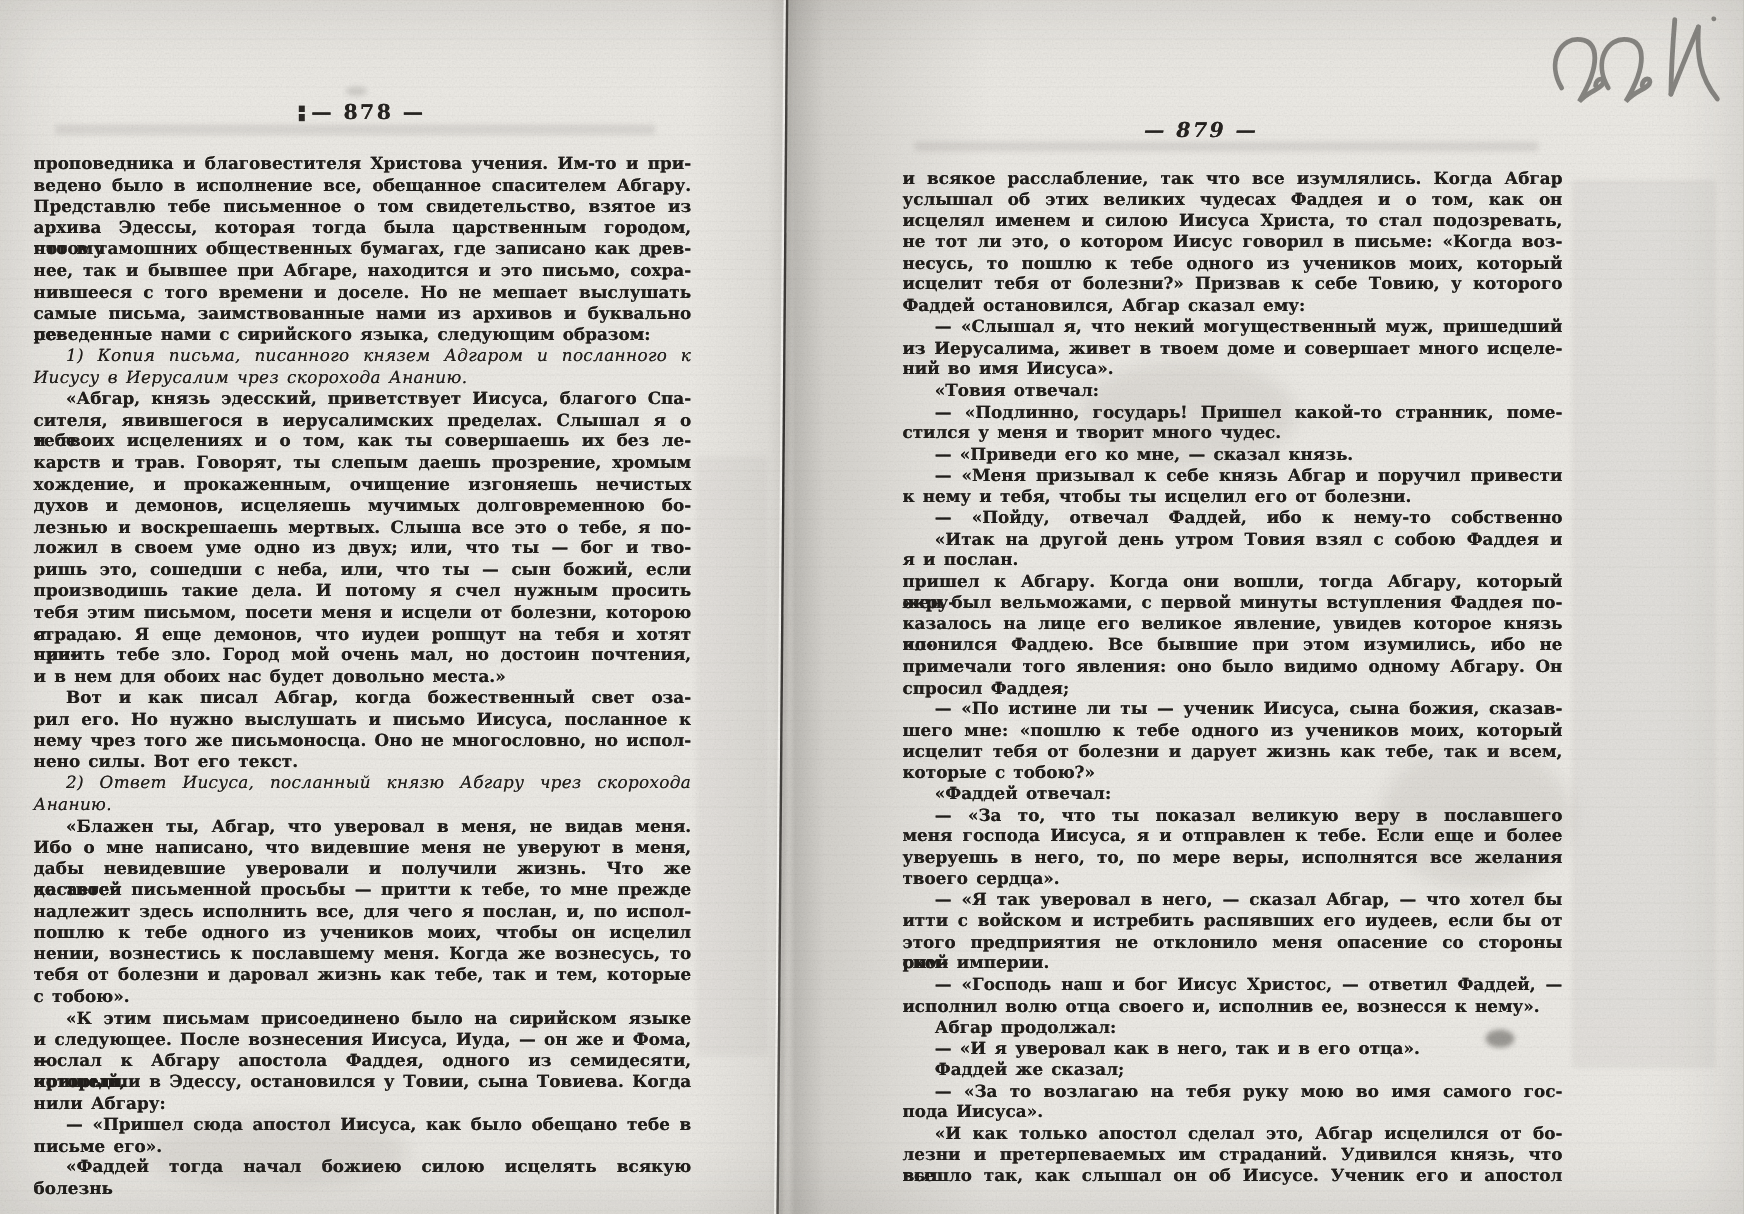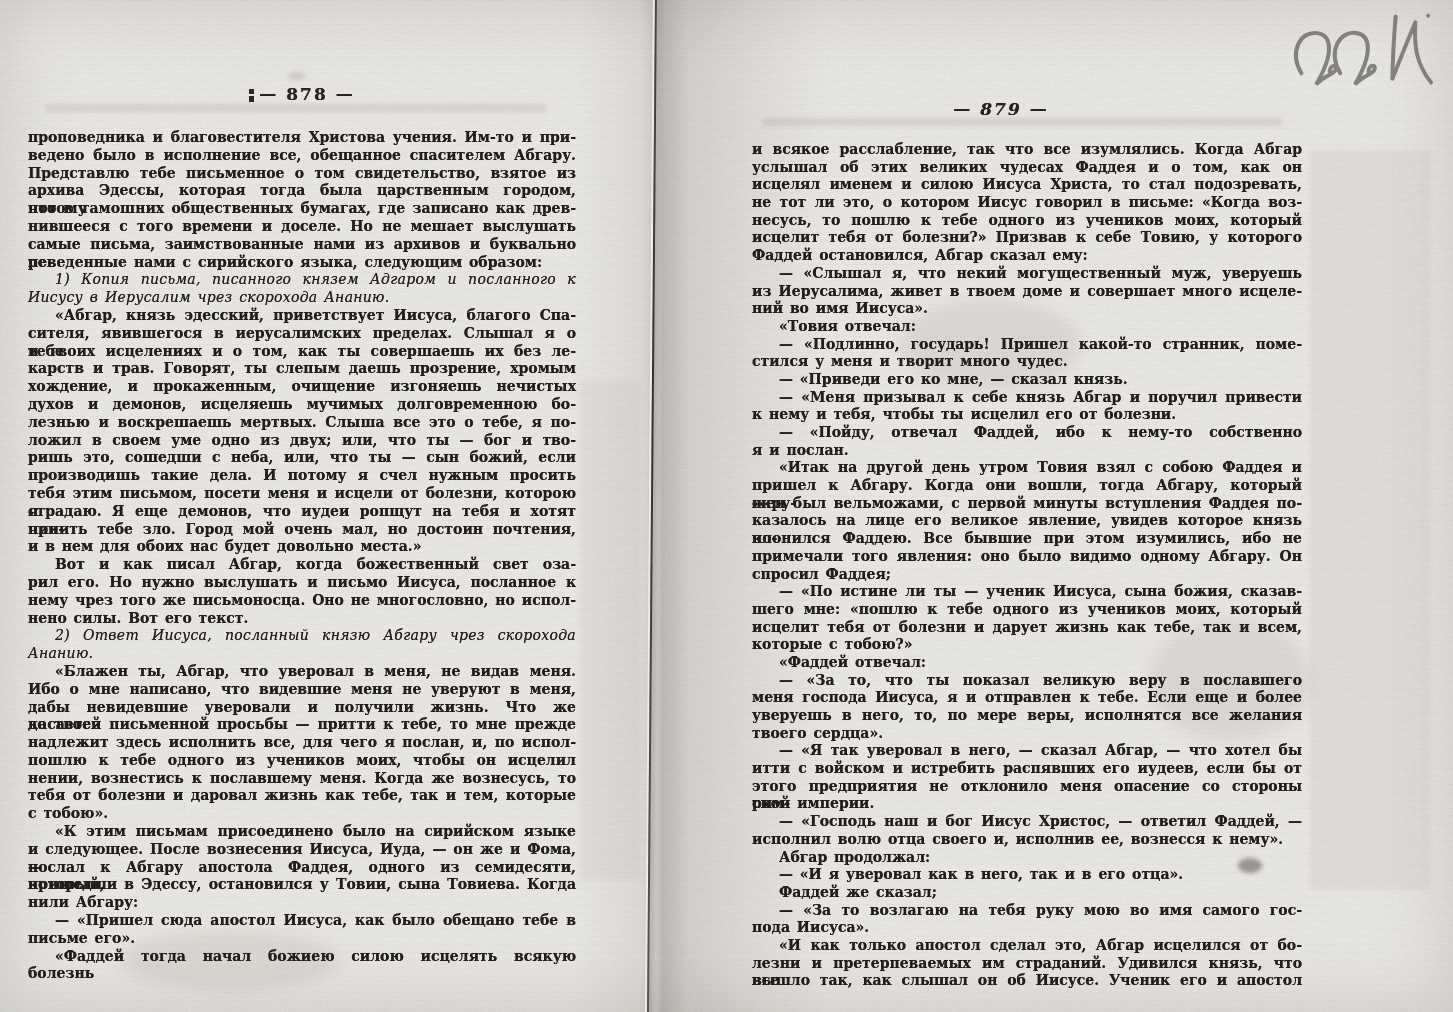--- a/index.html
+++ b/index.html
@@ -101,20 +101,21 @@
   <div class="smudge" style="left:288px;top:72px;width:18px;height:8px;opacity:.35;"></div>
 
   <div class="page page-878">
     <div class="page-head"><span class="head-artifact"></span><span>— 878 —</span></div>
     <div class="page-body">
         <div class="ln">проповедника и благовестителя Христова учения. Им-то и при-</div>
         <div class="ln">ведено было в исполнение все, обещанное спасителем Абгару.</div>
         <div class="ln">Представлю тебе письменное о том свидетельство, взятое из</div>
         <div class="ln">архива Эдессы, которая тогда была царственным городом, потому</div>
         <div class="ln">что в тамошних общественных бумагах, где записано как древ-</div>
+        <div class="ln">нее, так и бывшее при Абгаре, находится и это письмо, сохра-</div>
         <div class="ln">нившееся с того времени и доселе. Но не мешает выслушать</div>
         <div class="ln">самые письма, заимствованные нами из архивов и буквально пе-</div>
         <div class="ln end">реведенные нами с сирийского языка, следующим образом:</div>
         <div class="ln it ind">1) Копия письма, писанного князем Адгаром и посланного к</div>
         <div class="ln it end">Иисусу в Иерусалим чрез скорохода Ананию.</div>
         <div class="ln ind">«Абгар, князь эдесский, приветствует Иисуса, благого Спа-</div>
         <div class="ln">сителя, явившегося в иерусалимских пределах. Слышал я о тебе</div>
         <div class="ln">и твоих исцелениях и о том, как ты совершаешь их без ле-</div>
         <div class="ln">карств и трав. Говорят, ты слепым даешь прозрение, хромым</div>
         <div class="ln">хождение, и прокаженным, очищение изгоняешь нечистых</div>
@@ -156,32 +157,32 @@
   <div class="page page-879">
     <div class="page-head"><span>— 879 —</span></div>
     <div class="page-body">
         <div class="ln">и всякое расслабление, так что все изумлялись. Когда Абгар</div>
         <div class="ln">услышал об этих великих чудесах Фаддея и о том, как он</div>
         <div class="ln">исцелял именем и силою Иисуса Христа, то стал подозревать,</div>
         <div class="ln">не тот ли это, о котором Иисус говорил в письме: «Когда воз-</div>
         <div class="ln">несусь, то пошлю к тебе одного из учеников моих, который</div>
         <div class="ln">исцелит тебя от болезни?» Призвав к себе Товию, у которого</div>
         <div class="ln end">Фаддей остановился, Абгар сказал ему:</div>
-        <div class="ln ind">— «Слышал я, что некий могущественный муж, уверуешь</div>
+        <div class="ln ind">— «Слышал я, что некий могущественный муж, пришедший</div>
         <div class="ln">из Иерусалима, живет в твоем доме и совершает много исцеле-</div>
         <div class="ln end">ний во имя Иисуса».</div>
         <div class="ln ind end">«Товия отвечал:</div>
         <div class="ln ind">— «Подлинно, государь! Пришел какой-то странник, поме-</div>
         <div class="ln end">стился у меня и творит много чудес.</div>
         <div class="ln ind end">— «Приведи его ко мне, — сказал князь.</div>
         <div class="ln ind">— «Меня призывал к себе князь Абгар и поручил привести</div>
         <div class="ln end">к нему и тебя, чтобы ты исцелил его от болезни.</div>
         <div class="ln ind">— «Пойду, отвечал Фаддей, ибо к нему-то собственно</div>
+        <div class="ln ind">«Итак на другой день утром Товия взял с собою Фаддея и</div>
         <div class="ln end">я и послан.</div>
-        <div class="ln ind">«Итак на другой день утром Товия взял с собою Фаддея и</div>
         <div class="ln">пришел к Абгару. Когда они вошли, тогда Абгару, который окру-</div>
         <div class="ln">жен был вельможами, с первой минуты вступления Фаддея по-</div>
         <div class="ln">казалось на лице его великое явление, увидев которое князь по-</div>
         <div class="ln">клонился Фаддею. Все бывшие при этом изумились, ибо не</div>
         <div class="ln">примечали того явления: оно было видимо одному Абгару. Он</div>
         <div class="ln end">спросил Фаддея;</div>
         <div class="ln ind">— «По истине ли ты — ученик Иисуса, сына божия, сказав-</div>
         <div class="ln">шего мне: «пошлю к тебе одного из учеников моих, который</div>
         <div class="ln">исцелит тебя от болезни и дарует жизнь как тебе, так и всем,</div>
         <div class="ln end">которые с тобою?»</div>

